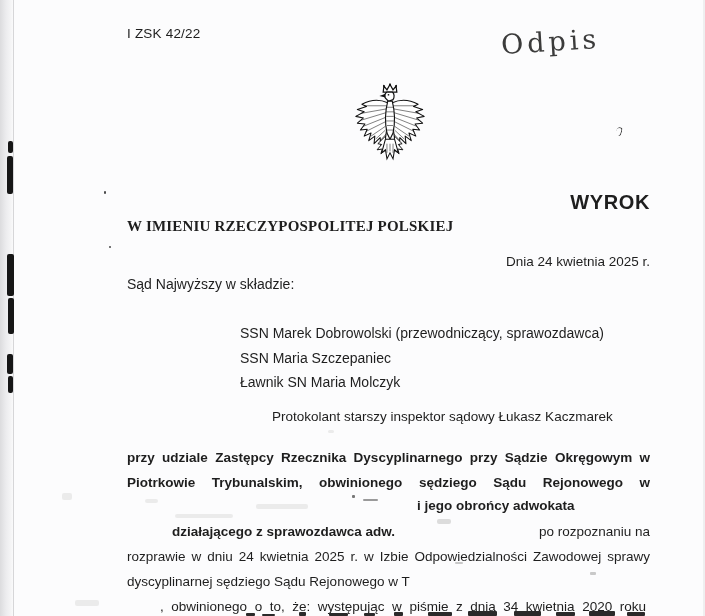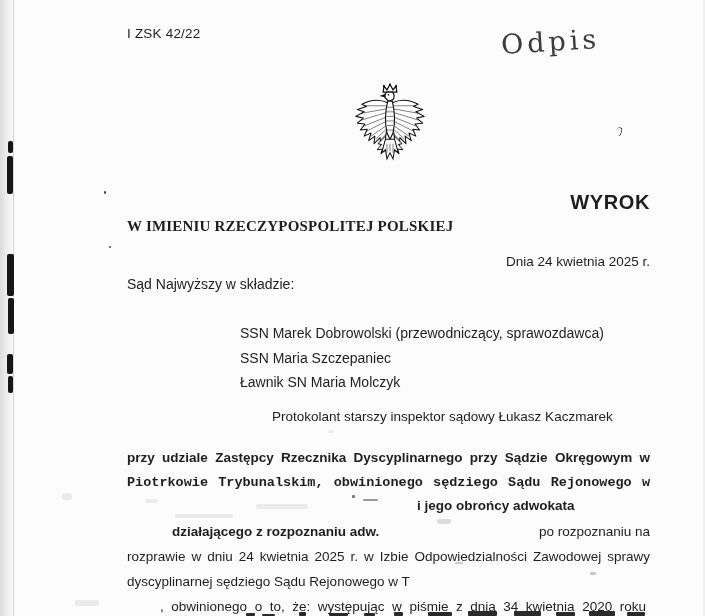--- a/index.html
+++ b/index.html
@@ -38,21 +38,21 @@
   .subtitle{left:127px;top:218px;width:523px;text-align:left;font-size:15px;font-weight:bold;letter-spacing:.2px;font-family:Liberation Serif, serif;}
   .date-line{left:127px;top:254px;width:523px;text-align:right;font-size:13.5px;}
   .panel-intro{left:127px;top:276px;font-size:14px;}
   .judges{left:240px;top:321px;font-size:14px;line-height:24.5px;}
   .clerk{left:272px;top:409px;font-size:13.5px;}
 
   .bodyline{position:absolute;font-size:13.5px;line-height:20px;}
   .bold{font-weight:bold;}
   .just{text-align:justify;text-align-last:justify;}
   .l1{left:127px;top:448px;width:523px;}
-  .l2{left:127px;top:473px;width:523px;font-family:Liberation Mono, monospace;}
+  .l2{left:127px;top:473px;width:523px;}
   .l3{left:417px;top:496px;}
   .l4{left:127px;top:522px;width:523px;display:flex;justify-content:space-between;
       padding-left:45px;box-sizing:border-box;}
   .l5{left:127px;top:547px;width:523px;}
   .l6{left:127px;top:572px;}
   .l7{left:127px;top:597px;width:519px;padding-left:33px;box-sizing:border-box;}
 </style>
 </head>
 <body>
 
@@ -108,21 +108,21 @@
     <div>SSN Maria Szczepaniec</div>
     <div>Ławnik SN Maria Molczyk</div>
   </div>
 
   <div class="abs clerk">Protokolant starszy inspektor sądowy Łukasz Kaczmarek</div>
 
   <div class="bodyline bold just l1">przy udziale Zastępcy Rzecznika Dyscyplinarnego przy Sądzie Okręgowym w</div>
   <div class="bodyline bold just l2">Piotrkowie Trybunalskim, obwinionego sędziego Sądu Rejonowego w</div>
   <div class="bodyline bold l3">i jego obrońcy adwokata</div>
   <div class="bodyline l4">
-    <span class="bold">działającego z rozpoznaniu adw.</span>
+    <span class="bold">działającego z sprawozdawca adw.</span>
     <span>po rozpoznaniu na</span>
   </div>
   <div class="bodyline just l5">rozprawie w dniu 24 kwietnia 2025 r. w Izbie Odpowiedzialności Zawodowej sprawy</div>
   <div class="bodyline l6">dyscyplinarnej sędziego Sądu Rejonowego w T</div>
   <div class="bodyline just l7">, obwinionego o to, że: występując w piśmie z dnia 34 kwietnia 2020 roku</div>
 
   <div class="smudge" style="left:62px;top:493px;width:10px;height:7px;"></div>
   <div class="smudge" style="left:145px;top:499px;width:13px;height:4px;"></div>
   <div class="smudge" style="left:256px;top:504px;width:52px;height:5px;"></div>
   <div class="smudge" style="left:175px;top:514px;width:58px;height:4px;"></div>

